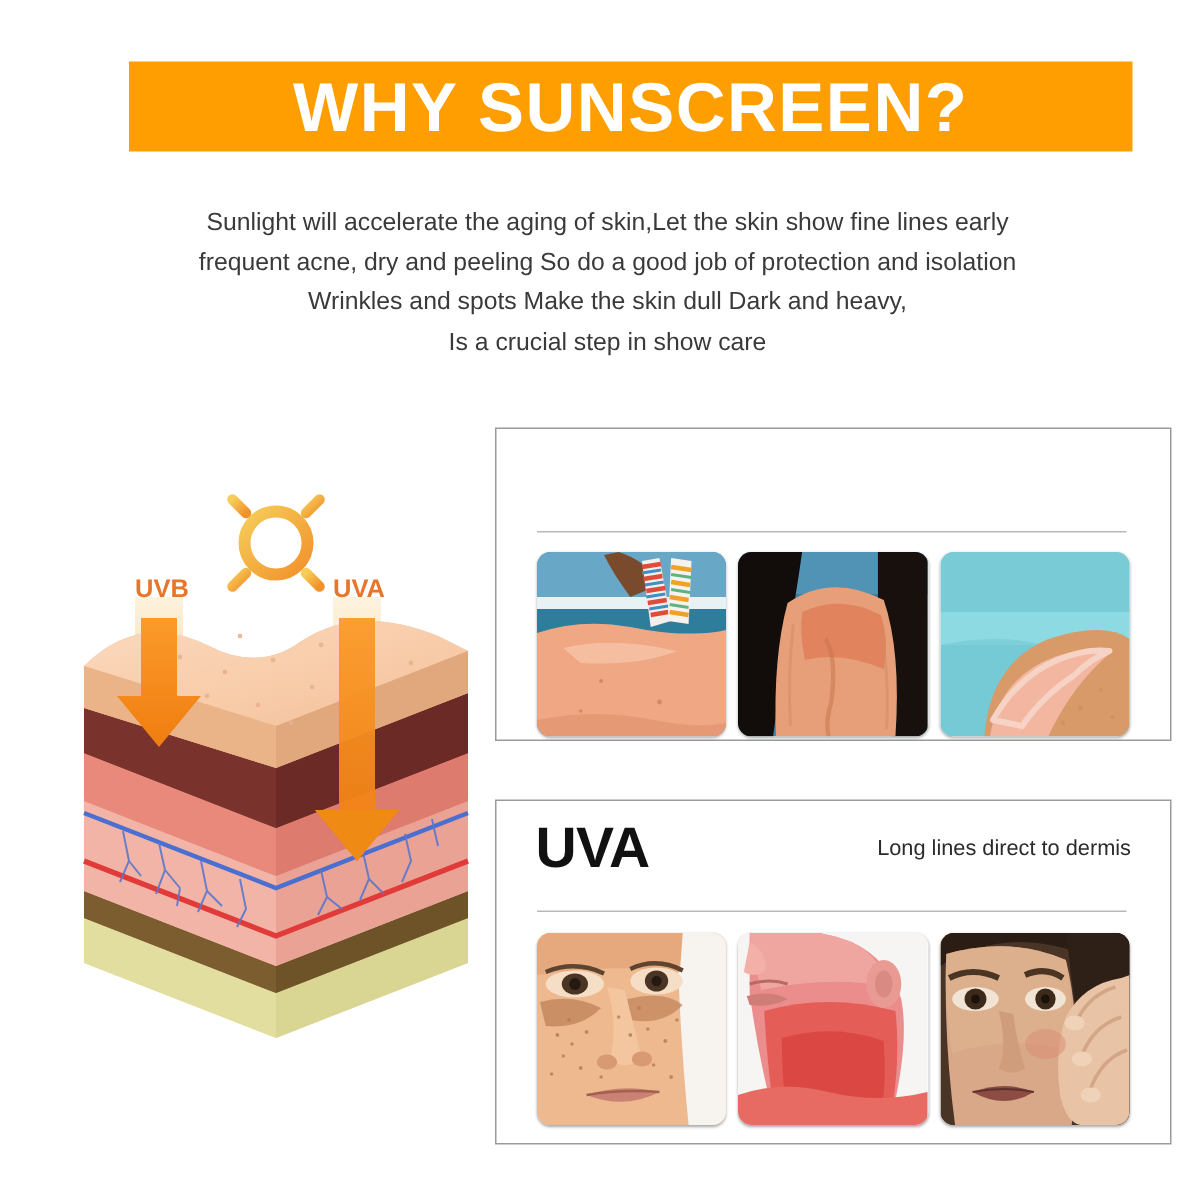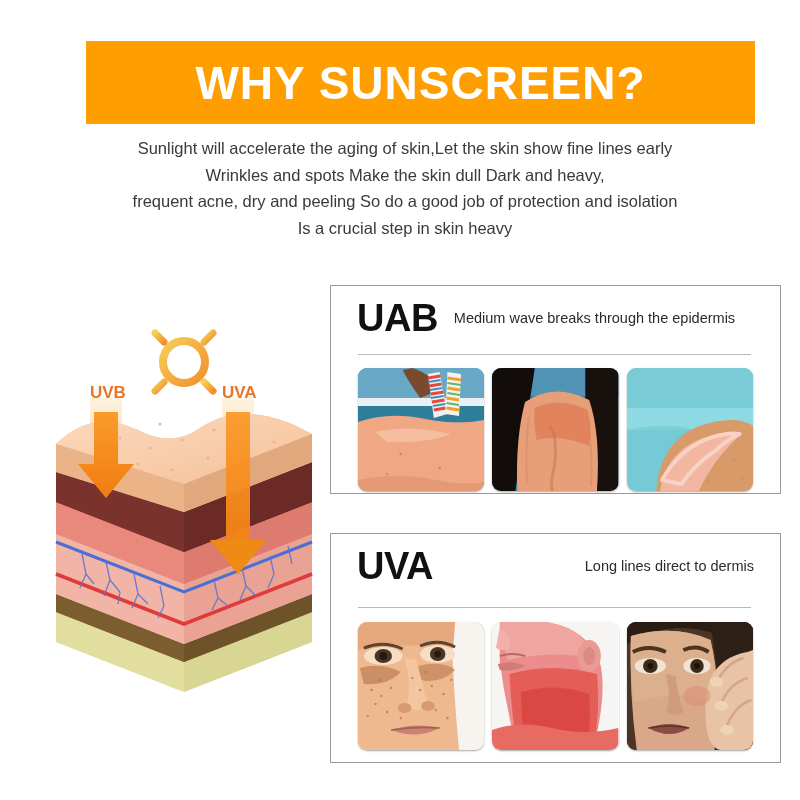--- a/index.html
+++ b/index.html
@@ -6,21 +6,21 @@
   html,body { width:800px; height:800px; }
   body {
     background:#ffffff;
     font-family:"Liberation Sans", sans-serif;
     position:relative;
     overflow:hidden;
   }
 
   
   #title-banner{
-    position:absolute; left:86px; top:41px; width:669px; height:83px;
+    position:absolute; left:86px; top:41px; width:669px; height:60px;
     background:#ff9e00;
     display:flex; align-items:center; justify-content:center;
   }
   #title-text{
     color:#ffffff; font-weight:bold; font-size:46px;
     letter-spacing:1px; line-height:1;
     font-family:"Liberation Sans", sans-serif;
   }
 
   
@@ -82,23 +82,23 @@
 </style>
 </head>
 <body>
 
 <div id="title-banner">
   <span id="title-text">WHY SUNSCREEN?</span>
 </div>
 
 <div id="intro">
   <div class="line">Sunlight will accelerate the aging of skin,Let the skin show fine lines early</div>
+  <div class="line">frequent acne, dry and peeling So do a good job of protection and isolation</div>
   <div class="line">Wrinkles and spots Make the skin dull Dark and heavy,</div>
-  <div class="line">frequent acne, dry and peeling So do a good job of protection and isolation</div>
-  <div class="line">Is a crucial step in skin heavy</div>
+  <div class="line">Is a crucial step in show care</div>
 </div>
 
 <div id="skin-diagram">
   <svg viewBox="0 0 285 400" xmlns="http://www.w3.org/2000/svg">
     <defs>
       <linearGradient id="rayGrad" x1="0" y1="0" x2="0" y2="1">
         <stop offset="0%" stop-color="#fdf0d8"></stop>
         <stop offset="55%" stop-color="#fbd49a"></stop>
         <stop offset="100%" stop-color="#f8a43a"></stop>
       </linearGradient>
@@ -216,24 +216,20 @@
       <path d="M184 100 L208 100 L208 228 L224 228 L196 262 L168 228 L184 228 Z" fill="url(#arrowGrad)" opacity="0.95"></path>
       <path d="M168 228 L224 228 L196 262 Z" fill="#ef8a14"></path>
     </g>
 
     <text x="48" y="86" fill="#e8762a" font-family="Liberation Sans, sans-serif" font-size="17" font-weight="bold">UVB</text>
     <text x="180" y="86" fill="#e8762a" font-family="Liberation Sans, sans-serif" font-size="17" font-weight="bold">UVA</text>
   </svg>
 </div>
 
 <div class="card" id="card-uab">
-  <div class="card-head">
-    <span class="card-code">UAB</span>
-    <span class="card-desc" id="uab-desc">Medium wave breaks through the epidermis</span>
-  </div>
   <div class="card-divider"></div>
   <div class="photo-row" id="uab-photos">
 
     <div class="photo">
       <svg viewBox="0 0 130 123" preserveAspectRatio="none">
         <rect width="130" height="123" fill="#4f8fb5"></rect>
         <rect width="130" height="34" fill="#69a7c6"></rect>
         <rect y="30" width="130" height="8" fill="#e8f2f5"></rect>
         <rect y="38" width="130" height="16" fill="#2e7d9b"></rect>
         <path d="M0 54 Q30 44 64 50 Q104 58 130 52 L130 123 L0 123 Z" fill="#f0a783"></path>

